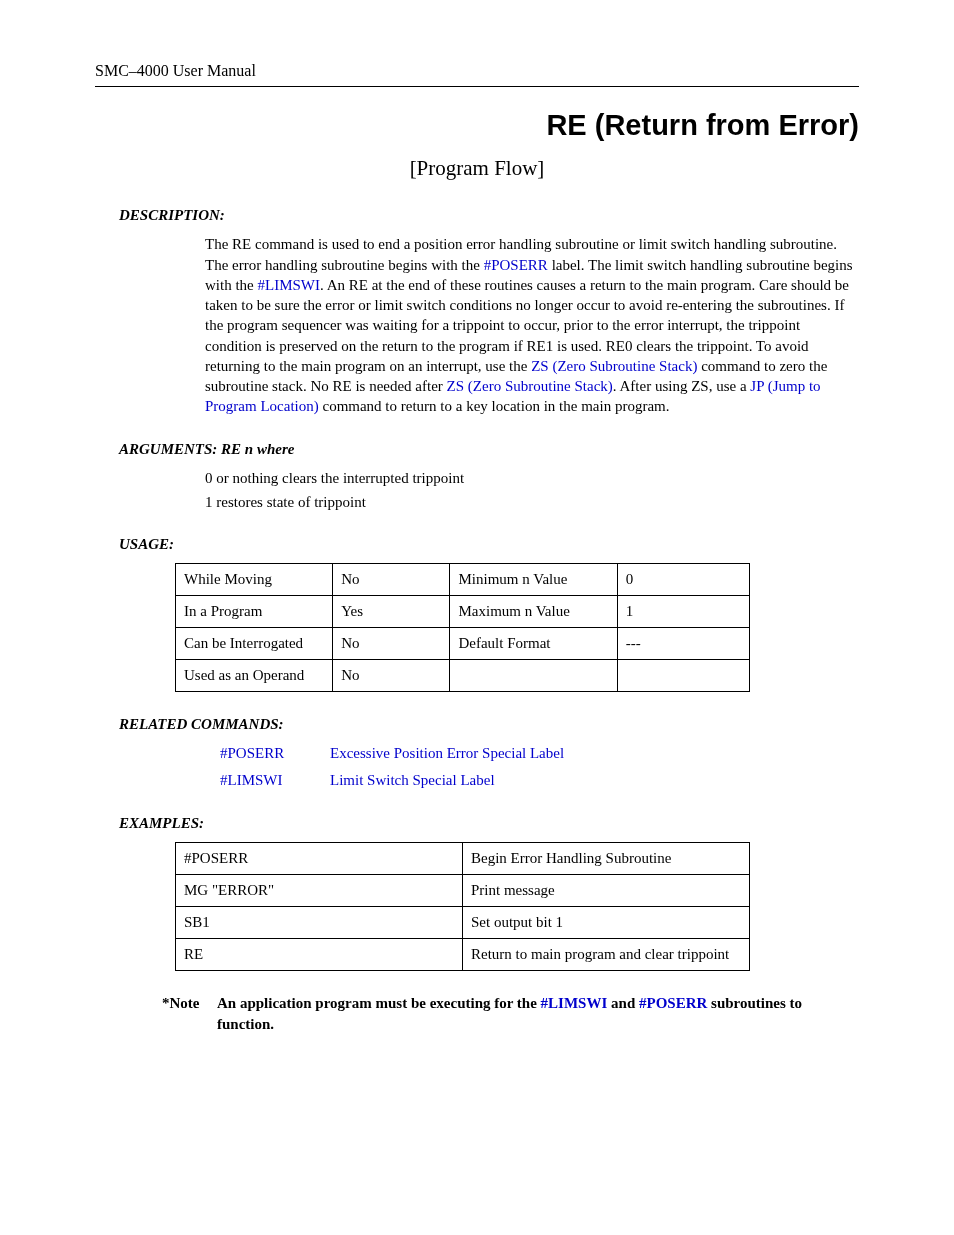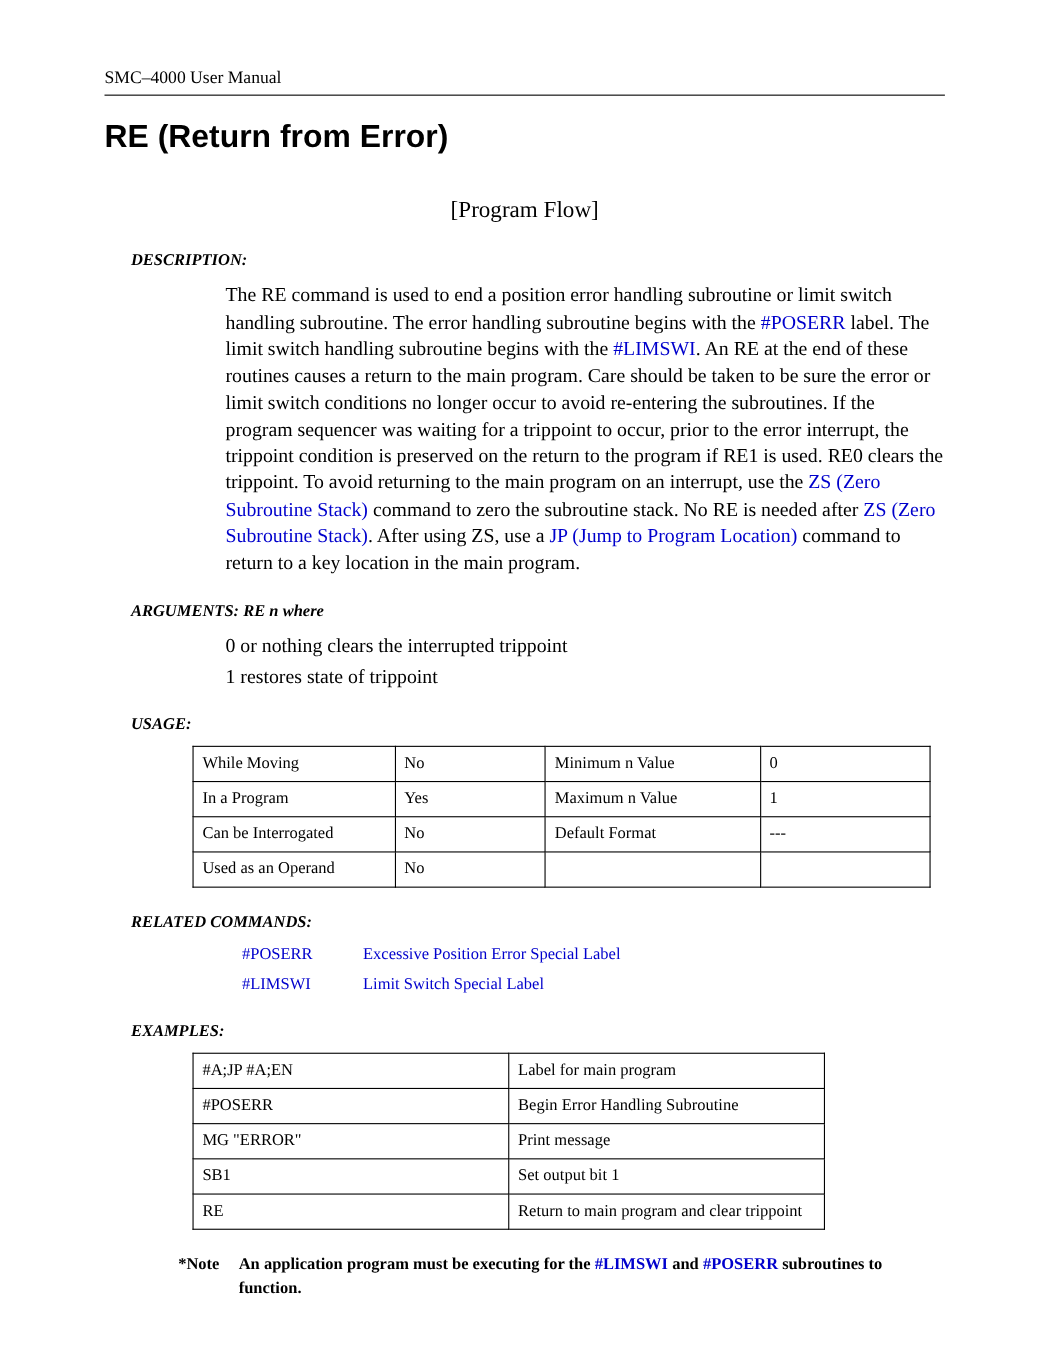--- a/index.html
+++ b/index.html
@@ -18,54 +18,55 @@
     justify-content: flex-start;
     border-bottom: 1.5px solid #000;
     padding-bottom: 4px;
     margin-bottom: 18px;
     font-size: 16px;
   }
   h1 {
     font-family: Arial, Helvetica, sans-serif;
     font-weight: bold;
     font-size: 29px;
-    margin: 0 0 30px 0;
+    margin: 0 0 8px 0;
+    text-align: right;
   }
   .program-flow {
     font-family: Liberation Serif, serif;
     font-size: 21px;
     text-align: center;
     margin-bottom: 18px;
   }
   .section-label {
     font-style: italic;
     font-weight: bold;
     font-size: 15px;
     margin-top: 22px;
     margin-bottom: 8px;
     margin-left: 24px;
   }
   .indent {
     margin-left: 110px;
   }
   .body-text {
-    font-size: 18px;
+    font-size: 15px;
     line-height: 1.35;
   }
   a.link {
     color: #0000cc;
     text-decoration: none;
   }
   table {
     border-collapse: collapse;
     font-size: 15px;
   }
   .usage-table {
     margin-left: 80px;
-    width: 671px;
+    width: 575px;
     margin-top: 6px;
   }
   .usage-table td {
     border: 1px solid #000;
     padding: 5px 8px;
     vertical-align: top;
   }
   .usage-table td:nth-child(1) { width: 140px; }
   .usage-table td:nth-child(2) { width: 100px; }
   .usage-table td:nth-child(3) { width: 150px; }
@@ -158,24 +159,20 @@
     <div class="related-row">
       <a class="link rc-label">#LIMSWI</a>
       <a class="link">Limit Switch Special Label</a>
     </div>
   </div>
 
 <div class="section-label">EXAMPLES:</div>
 <table class="examples-table">
   <tbody id="examples-body">
       <tr>
-        <td>#A;JP #A;EN</td>
-        <td>Label for main program</td>
-      </tr>
-      <tr>
         <td>#POSERR</td>
         <td>Begin Error Handling Subroutine</td>
       </tr>
       <tr>
         <td>MG "ERROR"</td>
         <td>Print message</td>
       </tr>
       <tr>
         <td>SB1</td>
         <td>Set output bit 1</td>

